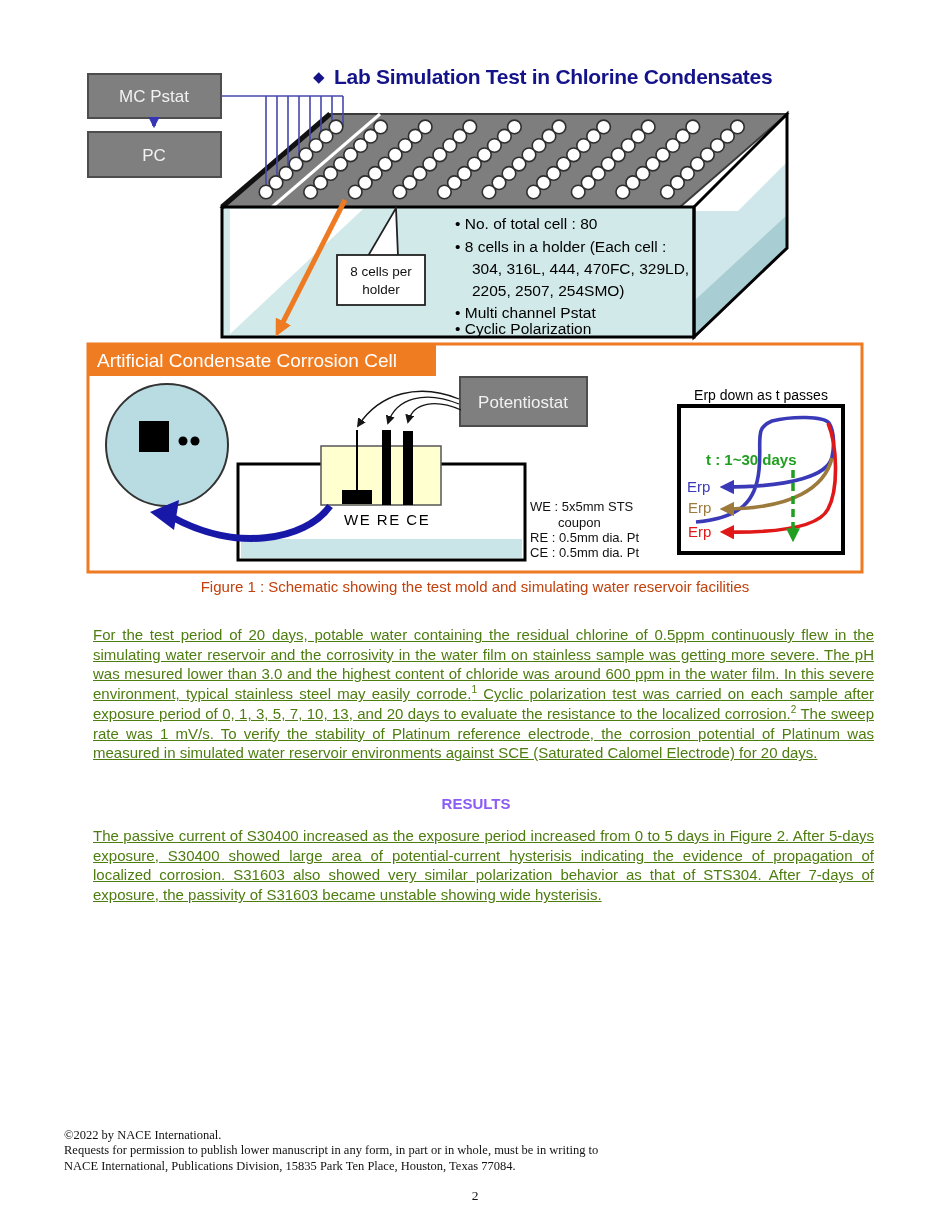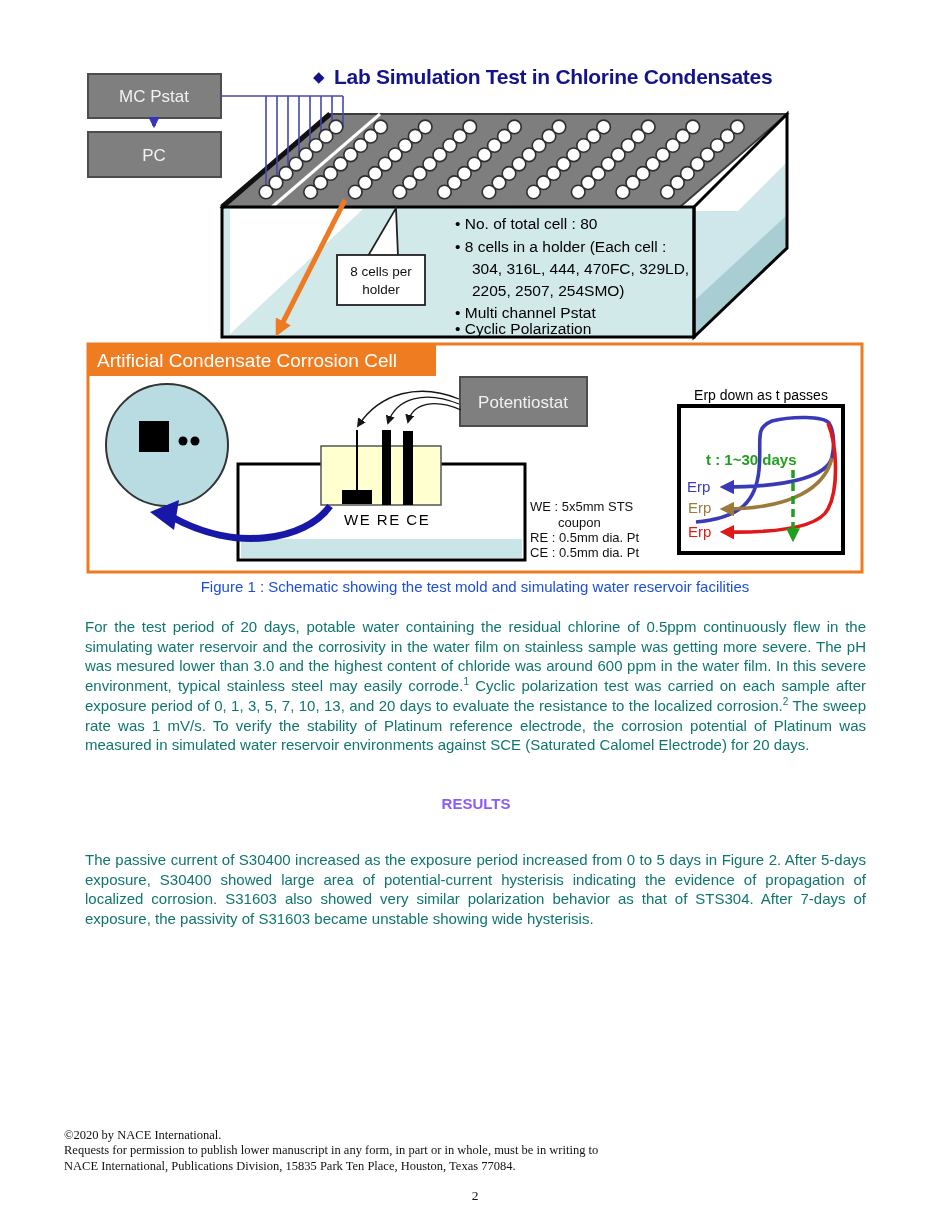--- a/index.html
+++ b/index.html
@@ -1,25 +1,25 @@
 <!DOCTYPE html>
 <html><head>
 <meta charset="utf-8">
 <style>
   html,body{margin:0;padding:0;background:#fff;}
   .page{position:relative;width:950px;height:1230px;background:#ffffff;overflow:hidden;
         font-family:"Liberation Sans",sans-serif;color:#000;}
   .fig-svg{position:absolute;left:0;top:0;}
   .fig-svg text{font-family:"Liberation Sans",sans-serif;}
   .caption{position:absolute;left:0;top:578px;width:950px;text-align:center;
-           font-size:15px;color:#1d4ed8;}
-  .bodytext{position:absolute;left:85px;width:781px;margin:0;text-align:justify;
-            font-size:15px;line-height:19.7px;color:#0f766e;}
+           font-size:15px;color:#c2410c;}
+  .bodytext{position:absolute;left:85px;width:781px;margin:8px;text-align:justify;
+            font-size:15px;line-height:19.7px;color:#4d7c0f;text-decoration:underline;}
   .p1{top:617px;}
-  .p2{top:850px;}
+  .p2{top:818px;}
   .bodytext sup{font-size:10px;line-height:0;}
   .results{position:absolute;left:0;top:794px;width:950px;margin:1px;text-align:center;
            font-size:15px;font-weight:bold;color:#8b5cf6;}
   .footer{position:absolute;left:64px;top:1128px;width:820px;
           font-family:"Liberation Serif",serif;font-size:12.5px;line-height:15.4px;color:#111;}
   .pagenum{position:absolute;left:0;top:1188px;width:950px;text-align:center;
            font-family:"Liberation Serif",serif;font-size:13.5px;color:#111;}
   .gbox{fill:#7f7f7f;stroke:#4d4d4d;stroke-width:2;}
   .boxlabel{fill:#f2f2f2;font-size:17px;}
   .bullet-line{font-size:15.5px;fill:#000;}
@@ -229,19 +229,19 @@
 
   <div class="caption">Figure 1 : Schematic showing the test mold and simulating water reservoir facilities</div>
 
   <p class="bodytext p1"><span>For the test period of 20 days, potable water containing the residual chlorine of 0.5ppm continuously flew in the simulating water reservoir and the corrosivity in the water film on stainless sample was getting more severe. The pH was mesured lower than 3.0 and the highest content of chloride was around 600 ppm in the water film. In this severe environment, typical stainless steel may easily corrode.</span><sup>1</sup><span> Cyclic polarization test was carried on each sample after exposure period of 0, 1, 3, 5, 7, 10, 13, and 20 days to evaluate the resistance to the localized corrosion.</span><sup>2</sup><span> The sweep rate was 1 mV/s. To verify the stability of Platinum reference electrode, the corrosion potential of Platinum was measured in simulated water reservoir environments against SCE (Saturated Calomel Electrode) for 20 days.</span></p>
 
   <h2 class="results">RESULTS</h2>
 
   <p class="bodytext p2">The passive current of S30400 increased as the exposure period increased from 0 to 5 days in Figure 2. After 5-days exposure, S30400 showed large area of potential-current hysterisis indicating the evidence of propagation of localized corrosion. S31603 also showed very similar polarization behavior as that of STS304. After 7-days of exposure, the passivity of S31603 became unstable showing wide hysterisis.</p>
 
   <div class="footer">
-    <div>©2020 by NACE International.</div>
+    <div>©2022 by NACE International.</div>
     <div>Requests for permission to publish lower manuscript in any form, in part or in whole, must be in writing to</div>
     <div>NACE International, Publications Division, 15835 Park Ten Place, Houston, Texas 77084.</div>
   </div>
 
   <div class="pagenum">2</div>
 </div>
 
 </body></html>

